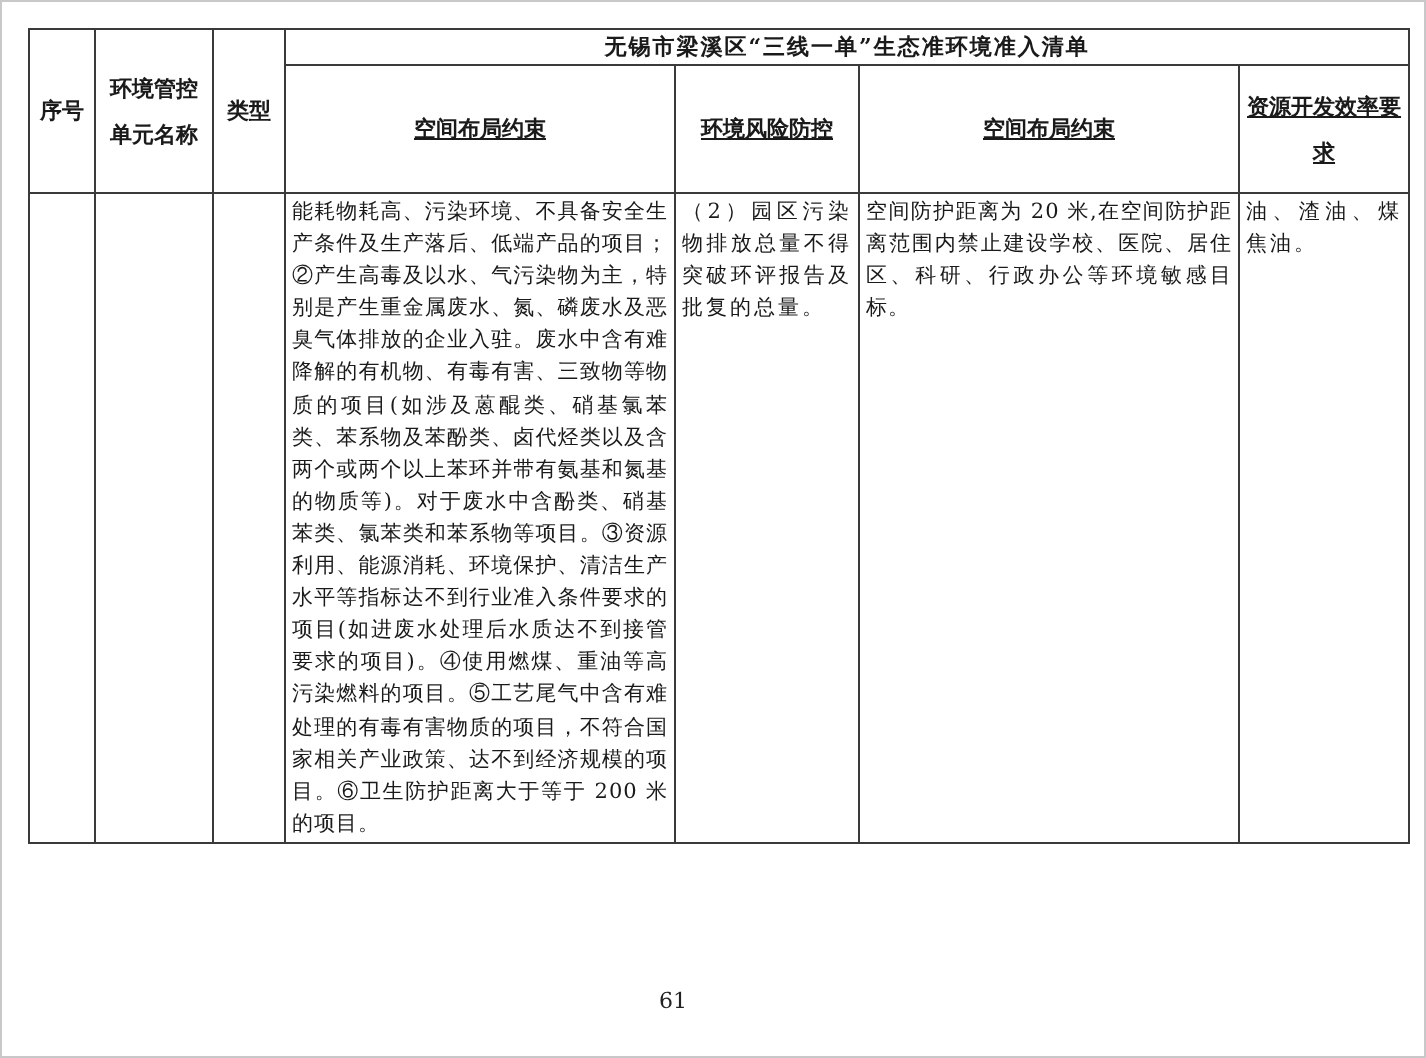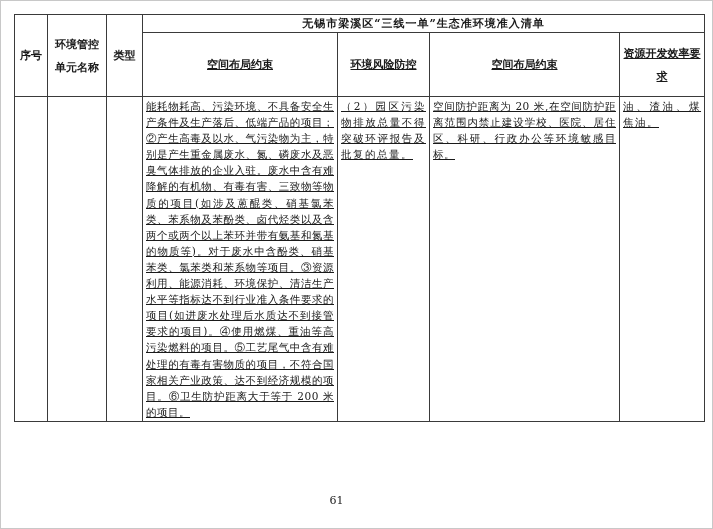--- a/index.html
+++ b/index.html
@@ -41,21 +41,20 @@
     text-align:center;
     vertical-align:middle;
     line-height:15px;
     letter-spacing:1px;
   }
   td.body-cell{
     font-size:10.5px;
     line-height:16.1px;
     text-align:justify;
     text-justify:inter-character;
-    text-decoration:underline;
   }
   td.cell-spatial{letter-spacing:0.5px;}
   td.cell-pollutant{letter-spacing:1.5px;}
   td.cell-risk{letter-spacing:0.5px;}
   td.cell-resource{letter-spacing:1.5px;}
   .page-number{
     position:absolute;
     left:0;right:40px;
     top:494px;
     text-align:center;

